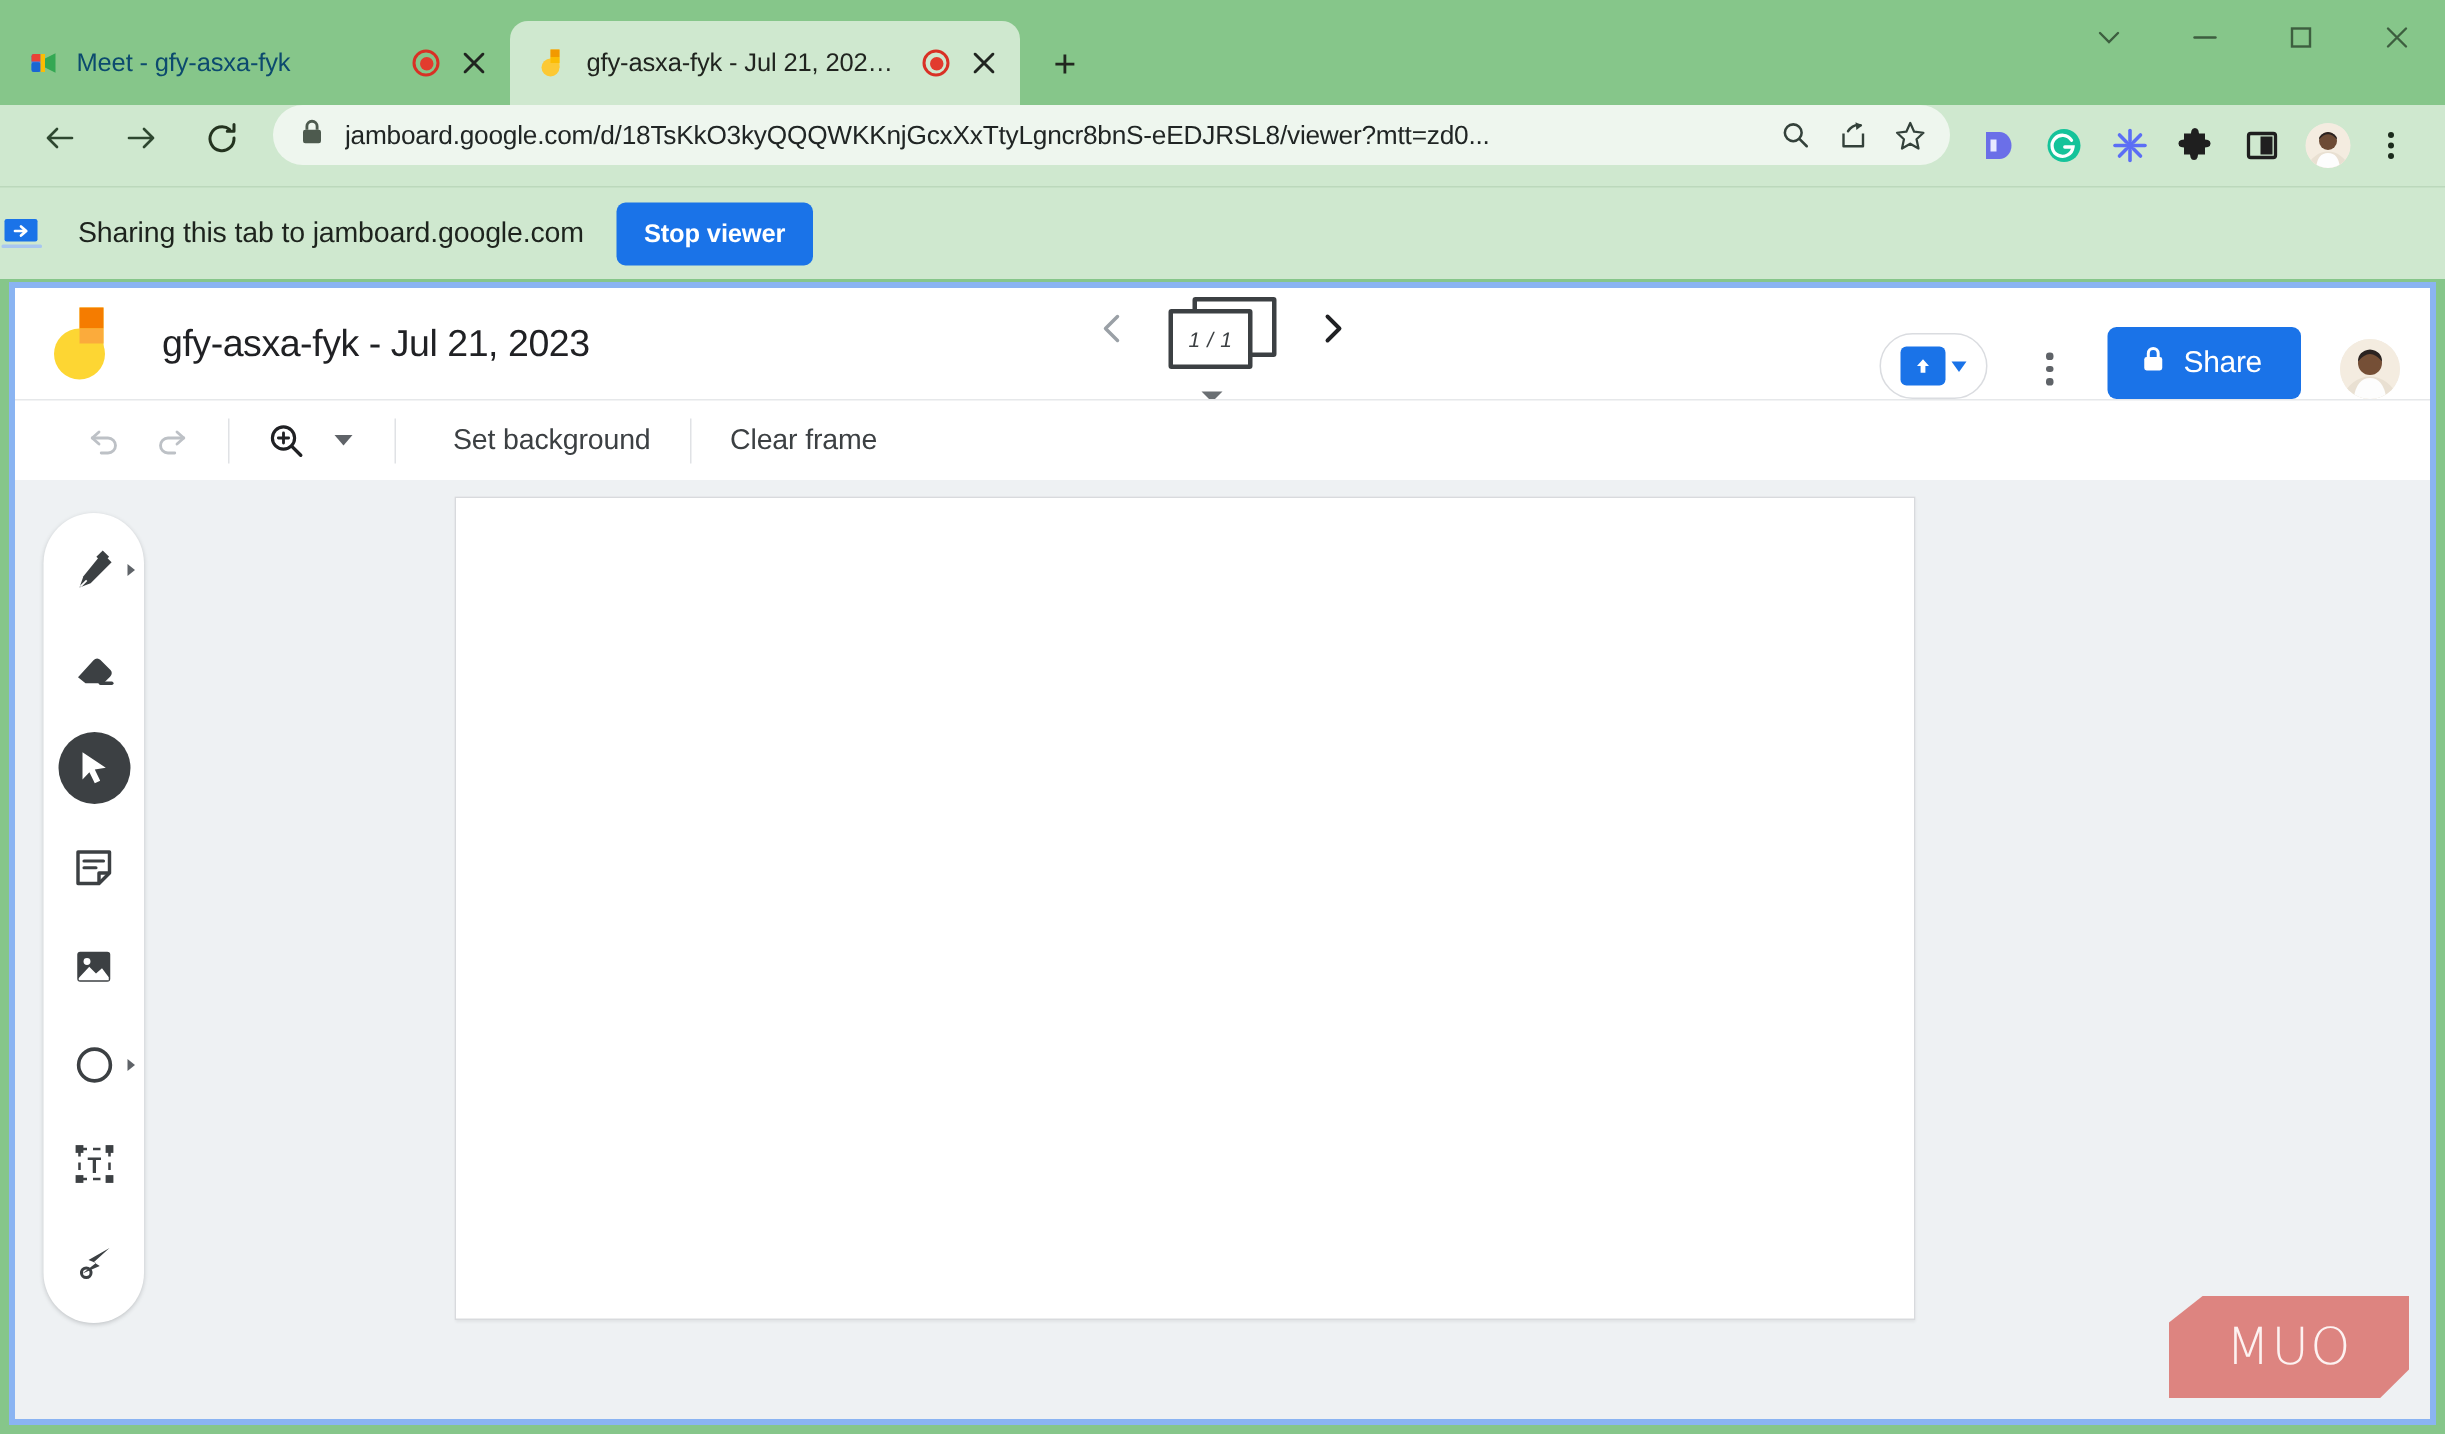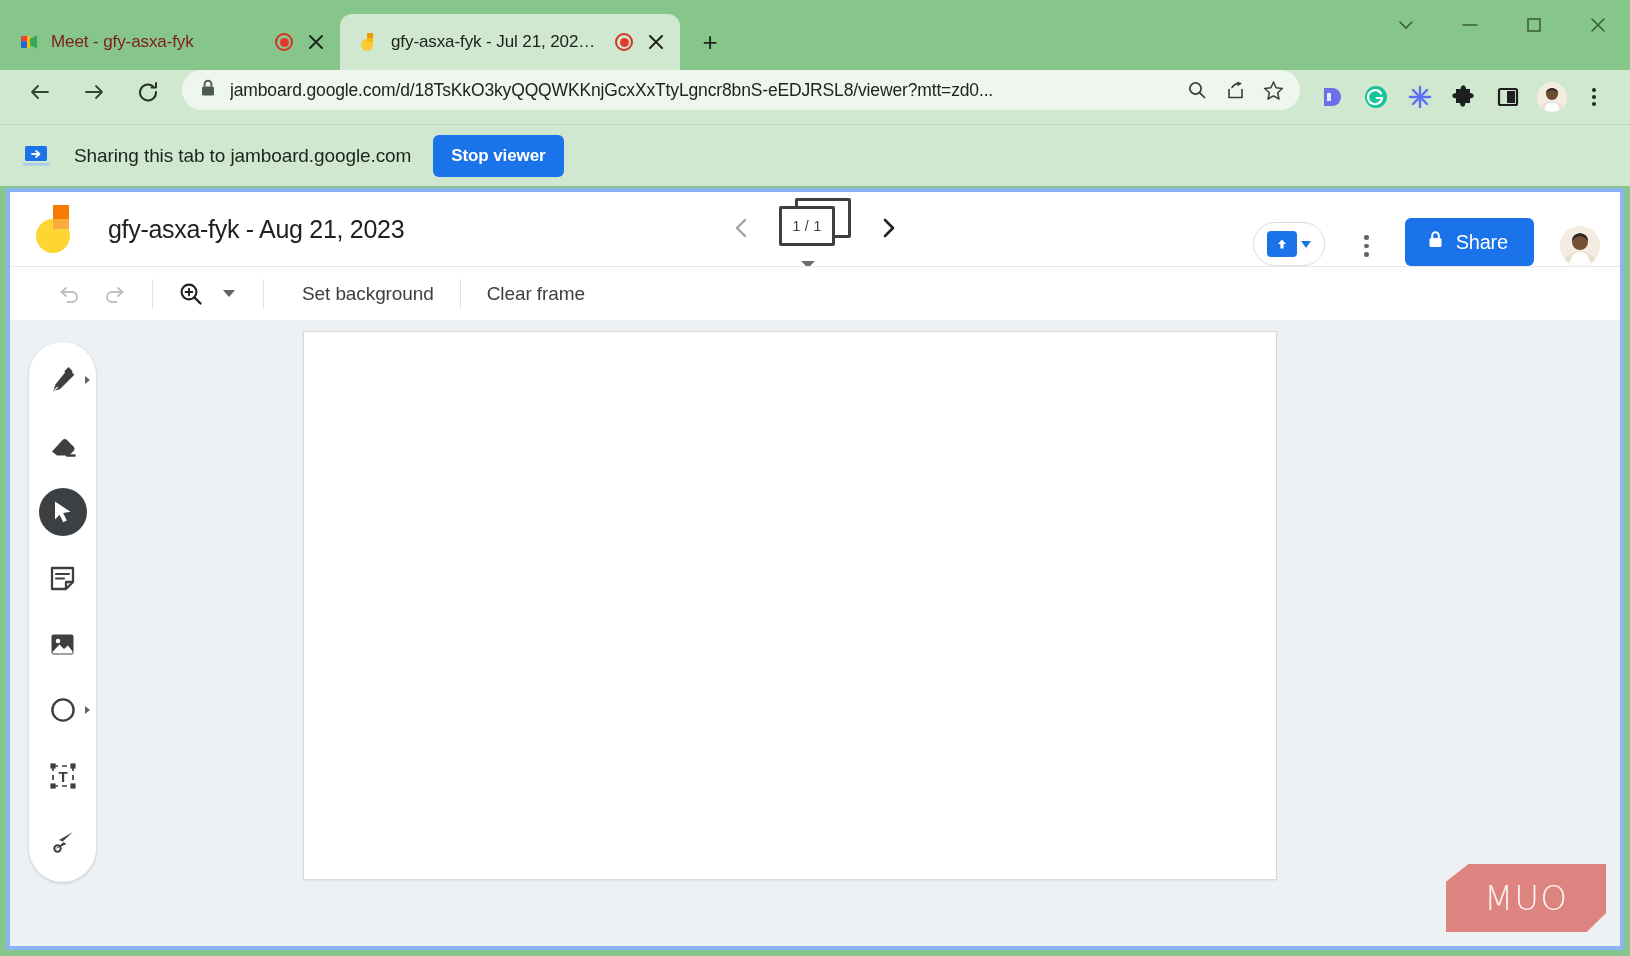--- a/index.html
+++ b/index.html
@@ -37,21 +37,21 @@
     background: #cfe8cf;
   }
   .tab-favicon { width: 20px; height: 20px; flex: 0 0 20px; position: relative; }
   .tab-title {
     flex: 1 1 auto;
     font-size: 17px;
     color: #20241f;
     white-space: nowrap; overflow: hidden; text-overflow: ellipsis;
     letter-spacing: -0.1px;
   }
-  .tab.inactive .tab-title { color: #7f1d1d; }
+  .tab.inactive .tab-title { color: #0c4a6e; }
   .rec-dot {
     flex: 0 0 18px; width: 18px; height: 18px; border-radius: 50%;
     border: 2.5px solid #d93025; background: transparent;
     display: flex; align-items: center; justify-content: center;
   }
   .rec-dot::after {
     content: ""; width: 9px; height: 9px; border-radius: 50%;
     background: #e23b2e;
   }
   .tab-close {
@@ -124,21 +124,20 @@
     gap: 3px;
   }
   .kebab i { width: 4px; height: 4px; border-radius: 50%; background: #1b2a1c; display: block; }
 
   
   .sharebar {
     position: absolute; left: 0; top: 124px; width: 1630px; height: 62px;
     background: #cfe8cf;
     border-top: 1px solid #bcd8bc;
     display: flex; align-items: center;
-    padding-left: 22px;
   }
   .share-cast-icon { width: 30px; height: 26px; position: relative; flex: 0 0 30px; }
   .sharebar-text {
     margin-left: 22px;
     font-size: 19px; color: #1d231d;
     letter-spacing: -0.1px;
   }
   .stop-sharing {
     margin-left: 22px;
     background: #1a73e8; color: #fff;
@@ -166,21 +165,21 @@
   }
   .jam-logo { width: 48px; height: 52px; margin-left: 26px; position: relative; flex: 0 0 48px; }
   .jam-title {
     margin-left: 24px;
     font-size: 25px; color: #202124;
     letter-spacing: -0.3px;
     white-space: nowrap;
   }
   .frame-nav {
     position: absolute; left: 50%; top: 6px; transform: translateX(-50%);
-    display: flex; align-items: center; gap: 16px;
+    display: flex; align-items: flex-start; gap: 16px; font-style: italic;
   }
   .arrow-btn {
     width: 42px; height: 42px;
     display: flex; align-items: center; justify-content: center;
   }
   .frame-box { position: relative; width: 72px; height: 60px; }
   .frame-back {
     position: absolute; right: 0; top: 0;
     width: 56px; height: 40px;
     border: 3px solid #3c4043; border-radius: 2px;
@@ -510,21 +509,21 @@
 
     <div class="jam-header">
       <span class="jam-logo">
         <svg width="48" height="52" viewBox="0 0 48 52">
           <circle cx="17" cy="33" r="17" fill="#fdd633"></circle>
           <rect x="17" y="2" width="16" height="31" fill="#fdd633"></rect>
           <rect x="17" y="2" width="16" height="14" fill="#f57c00"></rect>
           <rect x="17" y="16" width="16" height="10" fill="#fbab3c"></rect>
         </svg>
       </span>
-      <span class="jam-title">gfy-asxa-fyk - Aug 21, 2023</span>
+      <span class="jam-title">gfy-asxa-fyk - Jul 21, 2023</span>
 
       <div class="frame-nav">
         <div class="arrow-btn">
           <svg width="24" height="24" viewBox="0 0 24 24">
               <path d="M15 4 L7 12 L15 20" stroke="#9aa0a6" stroke-width="2.3" fill="none" stroke-linecap="round" stroke-linejoin="round"></path>
             </svg>
         </div>
         <div class="frame-box">
           <span class="frame-back"></span>
           <span class="frame-front">1 / 1</span>

